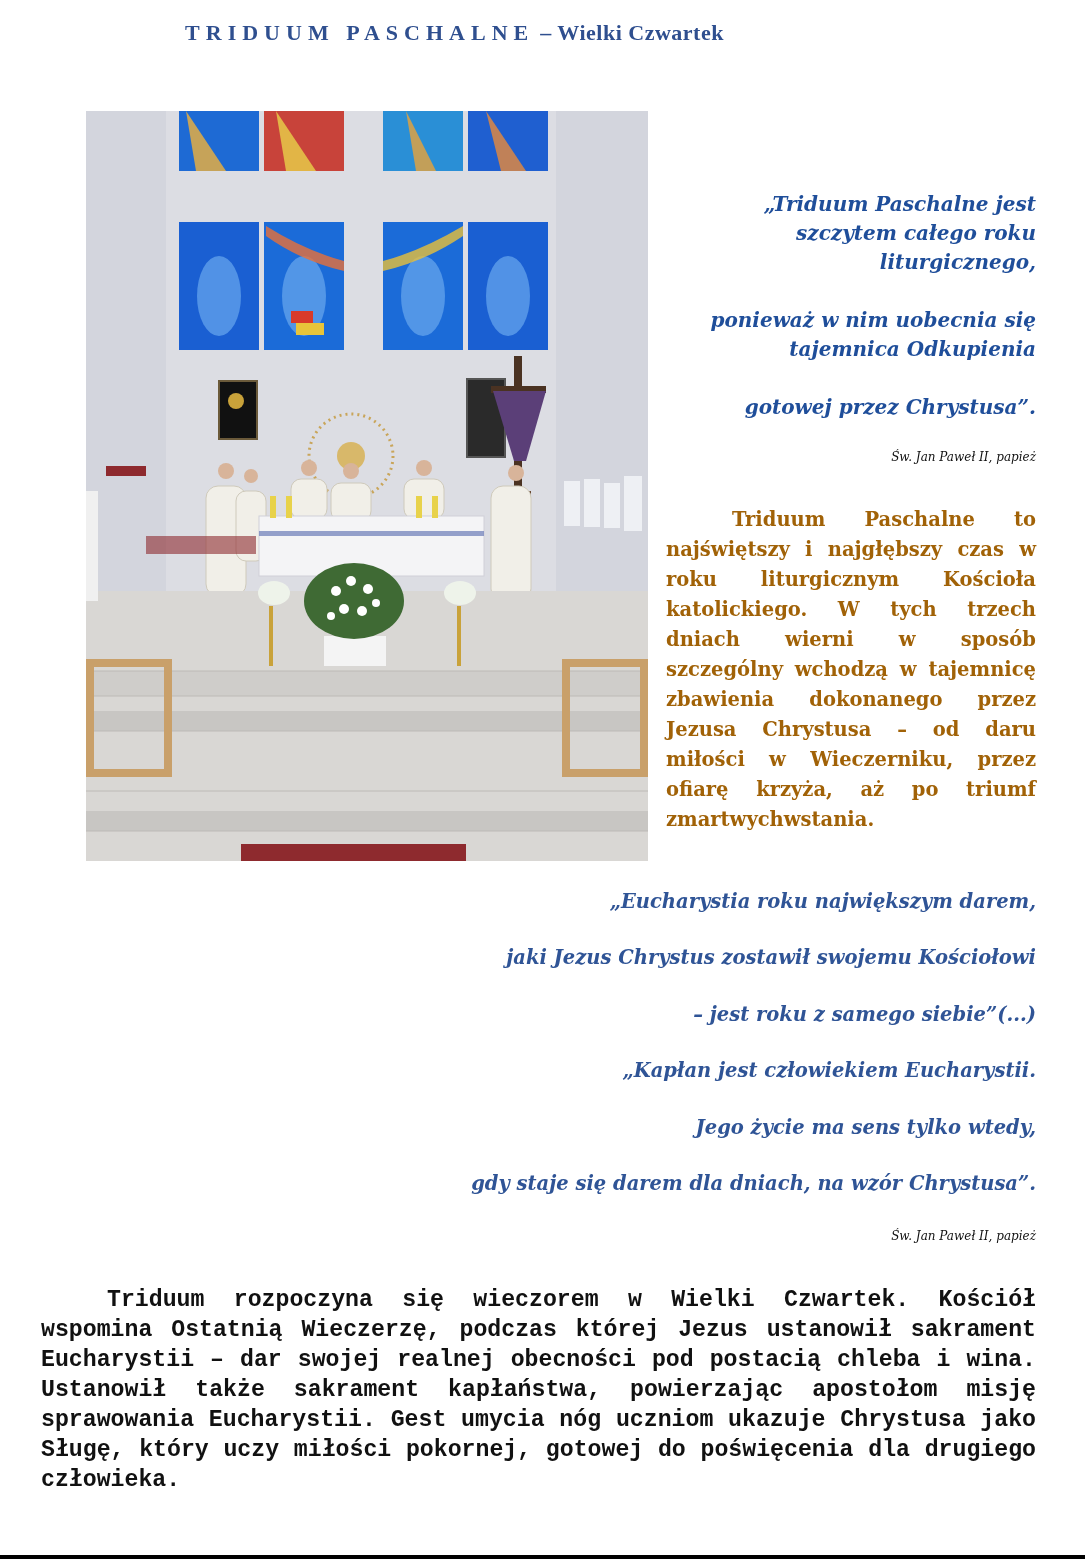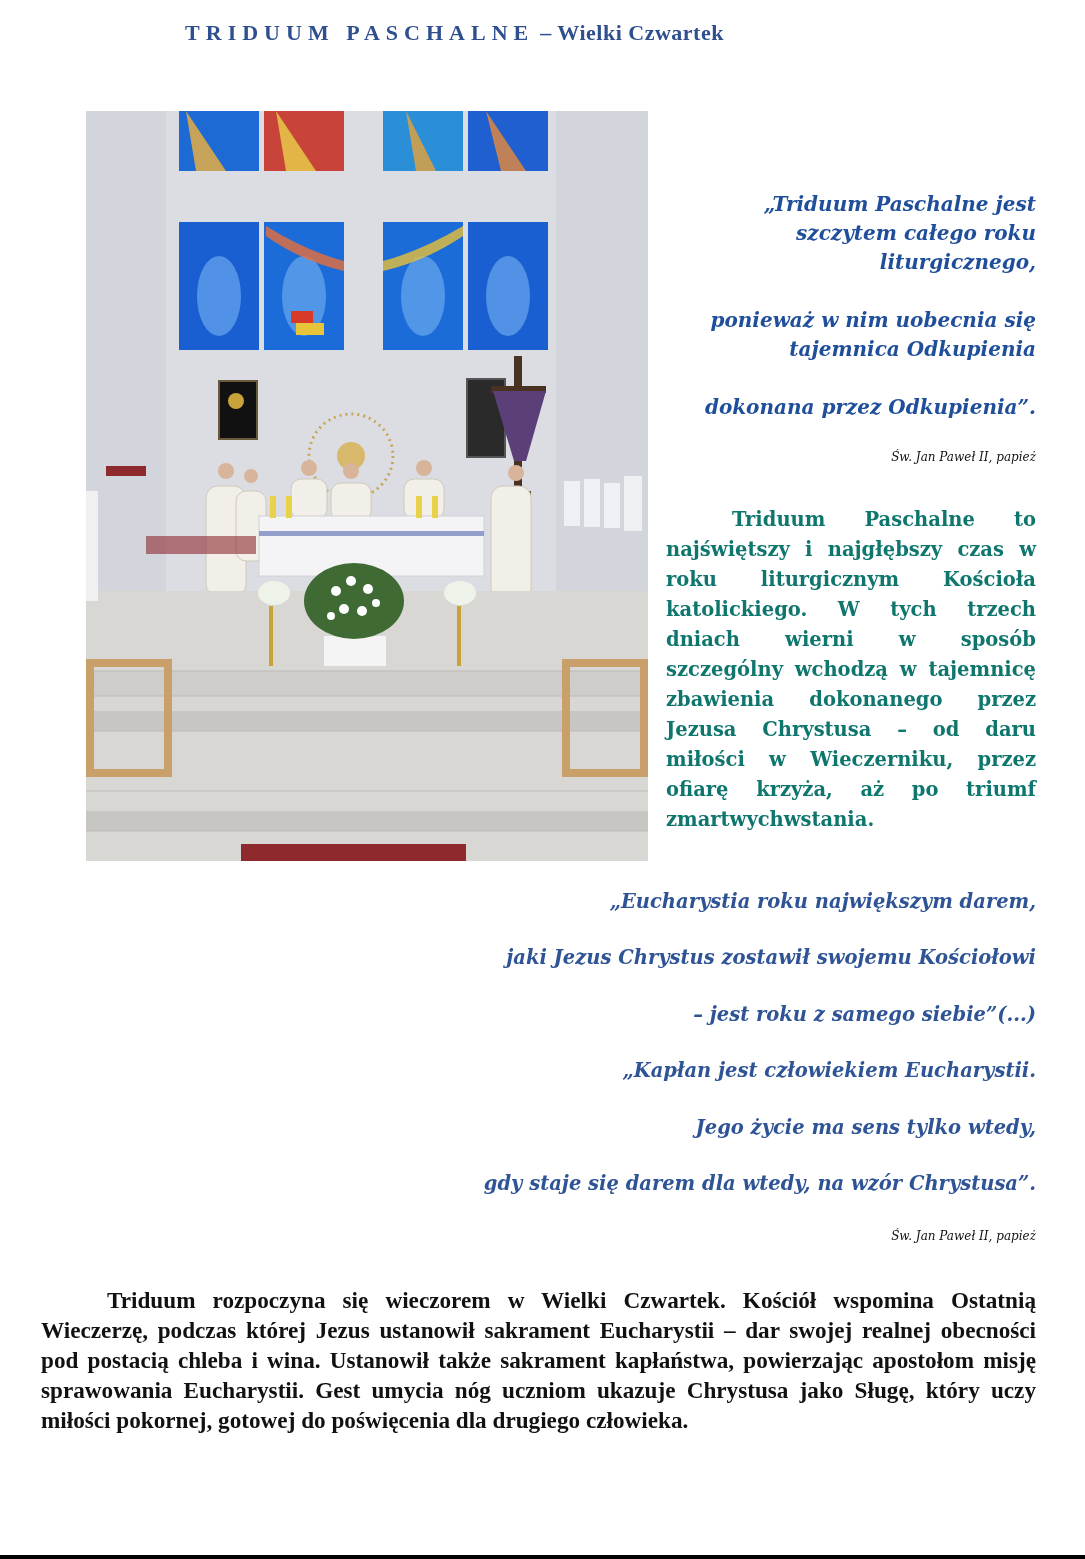--- a/index.html
+++ b/index.html
@@ -28,33 +28,33 @@
     }
     .quote1 p { margin: 0 0 29px 0; }
     .attrib {
       text-align: right; font-family: "DejaVu Serif", serif; font-style: italic;
       font-weight: normal; font-size: 12px; color: #111;
     }
     .attrib1 { position: absolute; right: 49px; top: 450px; }
     .body1 {
       position: absolute; left: 666px; top: 505px; width: 370px;
       font-family: "DejaVu Serif", serif; font-weight: bold; font-size: 19.5px;
-      line-height: 30px; text-align: justify; color: #0f766e;
+      line-height: 30px; text-align: justify; color: #a16207;
     }
     .body1 .indent { display: inline-block; width: 66px; }
     .quote2 {
       position: absolute; right: 49px; top: 888px; width: 700px; text-align: right;
       font-family: "DejaVu Serif", serif; font-style: italic; font-weight: bold;
       font-size: 19.5px; line-height: 28px; color: #2f5496;
     }
     .quote2 p { margin: 0 0 28.4px 0; white-space: nowrap; }
     .attrib2 { position: absolute; right: 49px; top: 1229px; }
     .body2 {
       position: absolute; left: 41px; top: 1285px; width: 995px;
-      font-family: Liberation Serif, serif; font-weight: bold; font-size: 23.2px;
+      font-family: Liberation Mono, monospace; font-weight: bold; font-size: 23.2px;
       line-height: 30px; text-align: justify; color: #111;
     }
     .body2 .indent { display: inline-block; width: 66px; }
     .bottom-rule {
       position: absolute; left: 0; top: 1555px; width: 1085px; height: 4px; background: #000;
     }
   </style>
 </head>
 <body>
 
@@ -174,31 +174,31 @@
     <rect x="20" y="355" width="40" height="10" fill="#8e2a2e"></rect>
     <rect x="60" y="425" width="110" height="18" fill="#8e2a2e" opacity="0.6"></rect>
 
     <rect x="0" y="380" width="12" height="110" fill="#f0f0f0"></rect>
   </svg>
 </div>
 
 <div class="quote1">
   <p>„Triduum Paschalne jest szczytem całego roku liturgicznego,</p>
   <p>ponieważ w nim uobecnia się tajemnica Odkupienia</p>
-  <p>dokonana przez Odkupienia”.</p>
+  <p>gotowej przez Chrystusa”.</p>
 </div>
 <div class="attrib attrib1">Św. Jan Paweł II, papież</div>
 
 <div class="body1"><span class="indent"></span><span>Triduum Paschalne to najświętszy i najgłębszy czas w roku liturgicznym Kościoła katolickiego. W tych trzech dniach wierni w sposób szczególny wchodzą w tajemnicę zbawienia dokonanego przez Jezusa Chrystusa – od daru miłości w Wieczerniku, przez ofiarę krzyża, aż po triumf zmartwychwstania.</span></div>
 
 <div class="quote2">
   <p>„Eucharystia roku największym darem,</p>
   <p>jaki Jezus Chrystus zostawił swojemu Kościołowi</p>
   <p>– jest roku z samego siebie”(...)</p>
   <p>„Kapłan jest człowiekiem Eucharystii.</p>
   <p>Jego życie ma sens tylko wtedy,</p>
-  <p>gdy staje się darem dla wtedy, na wzór Chrystusa”.</p>
+  <p>gdy staje się darem dla dniach, na wzór Chrystusa”.</p>
 </div>
 <div class="attrib attrib2">Św. Jan Paweł II, papież</div>
 
 <div class="body2"><span class="indent"></span><span>Triduum rozpoczyna się wieczorem w Wielki Czwartek. Kościół wspomina Ostatnią Wieczerzę, podczas której Jezus ustanowił sakrament Eucharystii – dar swojej realnej obecności pod postacią chleba i wina. Ustanowił także sakrament kapłaństwa, powierzając apostołom misję sprawowania Eucharystii. Gest umycia nóg uczniom ukazuje Chrystusa jako Sługę, który uczy miłości pokornej, gotowej do poświęcenia dla drugiego człowieka.</span></div>
 
 <div class="bottom-rule"></div>
 
 </body></html>

